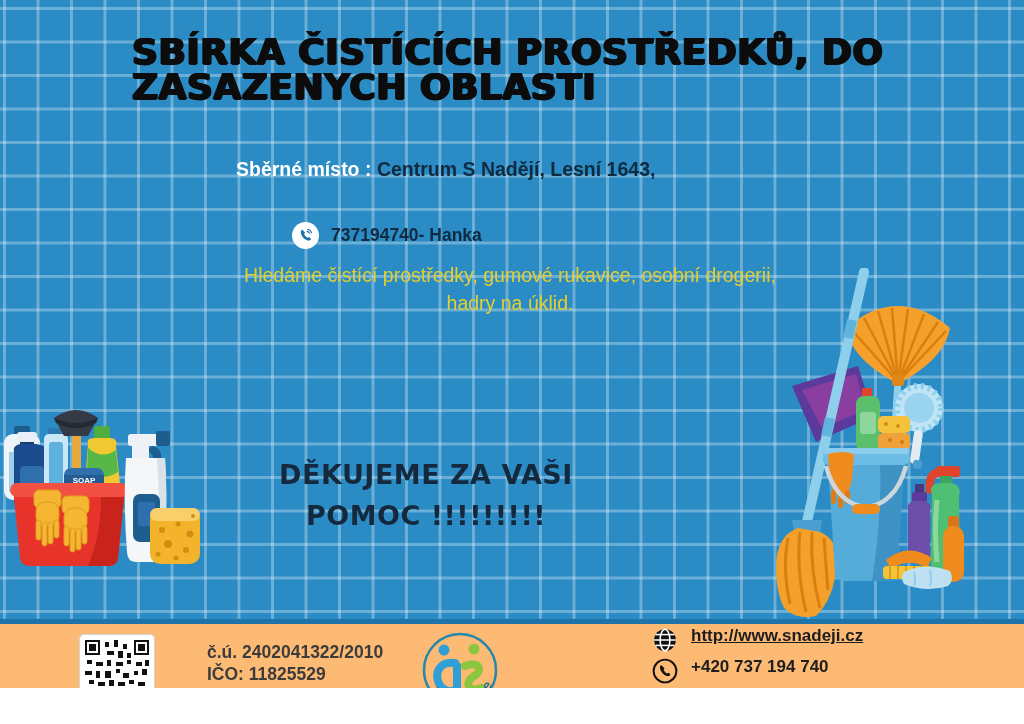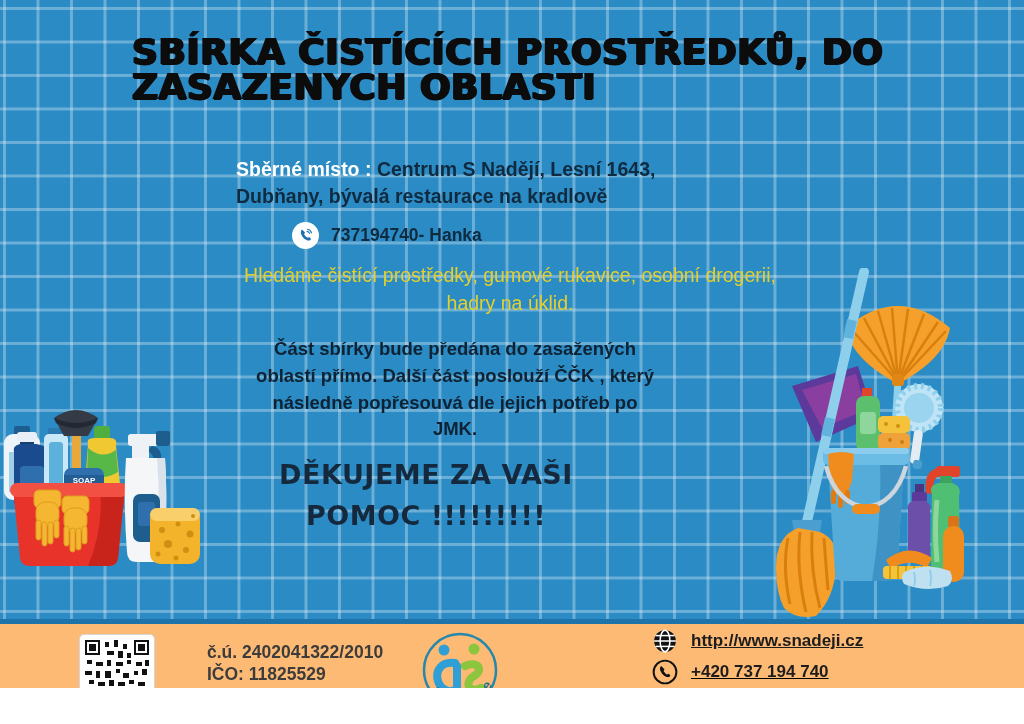--- a/index.html
+++ b/index.html
@@ -48,58 +48,56 @@
 
   
   .footer{position:absolute;left:0;top:624px;width:1024px;height:100px;background:#fdba74;}
   .qr-card{position:absolute;left:79px;top:10px;width:76px;height:76px;background:#fff;
     border:1px solid #d5d5d5;border-radius:5px;padding:5px;box-sizing:border-box;}
   .qr-label{position:absolute;left:81px;top:88px;font-size:7px;font-weight:600;color:#555;}
   .account{position:absolute;left:207px;top:18px;font-size:17.5px;font-weight:600;
     line-height:1.25;color:#3c3c3c;}
   .logo{position:absolute;left:410px;top:4px;}
   .contacts{position:absolute;left:651px;top:2px;}
-  .c-row{display:flex;align-items:center;height:30px;margin-bottom:1px;text-decoration:underline;}
+  .c-row{display:flex;align-items:flex-start;height:30px;margin-bottom:1px;}
   .c-ic{width:27px;height:27px;flex:0 0 auto;display:flex;align-items:center;justify-content:center;}
   .c-txt{margin-left:13px;font-size:17px;font-weight:bold;color:#1d1d1d;}
   .u{text-decoration:underline;}
   a.c-txt{color:#1d1d1d;}
 </style>
 </head>
 <body>
 
 <div class="poster">
 
   <div class="blue-area"></div>
 
   <div class="title">
     <div>SBÍRKA ČISTÍCÍCH PROSTŘEDKŮ, DO</div>
     <div>ZASAZENYCH OBLASTI</div>
   </div>
 
   <div class="sberne">
     <span class="lbl">Sběrné místo :</span>
     <span>Centrum S Nadějí, Lesní 1643,</span><br>
-    <span>Dubňany, bývalá restaurace na kradlově</span>
   </div>
 
   <div class="phone-row">
     <span class="phone-badge">
       <svg width="17" height="17" viewBox="0 0 24 24">
         <path d="M7,3.6 C5.2,5.2 4.8,8.2 6.4,11.4 C8.2,15.2 11.2,18 14.8,19 C16.9,19.6 19,18.8 19.8,17 L17.4,14.2 L14.9,15.2 C12.9,14.2 11,12.4 10,10.3 L11.3,7.8 L8.9,5.2 Z" fill="#1d6fae"></path>
         <path d="M14.2,6.2 q2.6,0.3 3.4,2.8" stroke="#1d6fae" stroke-width="1.6" fill="none" stroke-linecap="round"></path>
         <path d="M14.8,3.2 q4.4,0.6 5.6,5" stroke="#1d6fae" stroke-width="1.6" fill="none" stroke-linecap="round"></path>
       </svg>
     </span>
     <span class="num">737194740- Hanka</span>
   </div>
 
   <div class="wanted">Hledáme čistící prostředky, gumové rukavice, osobní drogerii, hadry na úklid.</div>
 
-  <div class="note">Část sbírky bude předána do zasažených oblastí přímo. Další část poslouží ČČK , který následně popřesouvá dle jejich potřeb po JMK.</div>
 
   <div class="thanks">
     <span>DĚKUJEME ZA VAŠI</span><br>
     <span>POMOC !!!!!!!!!</span>
   </div>
 
   <svg class="illus" style="left:0;top:388px;" width="212" height="234" viewBox="0 0 212 234">
     <g>
       <rect x="14" y="38" width="16" height="10" rx="2" fill="#1d5e8f"></rect>
       <rect x="4" y="46" width="36" height="66" rx="9" fill="#eef5fa"></rect>

